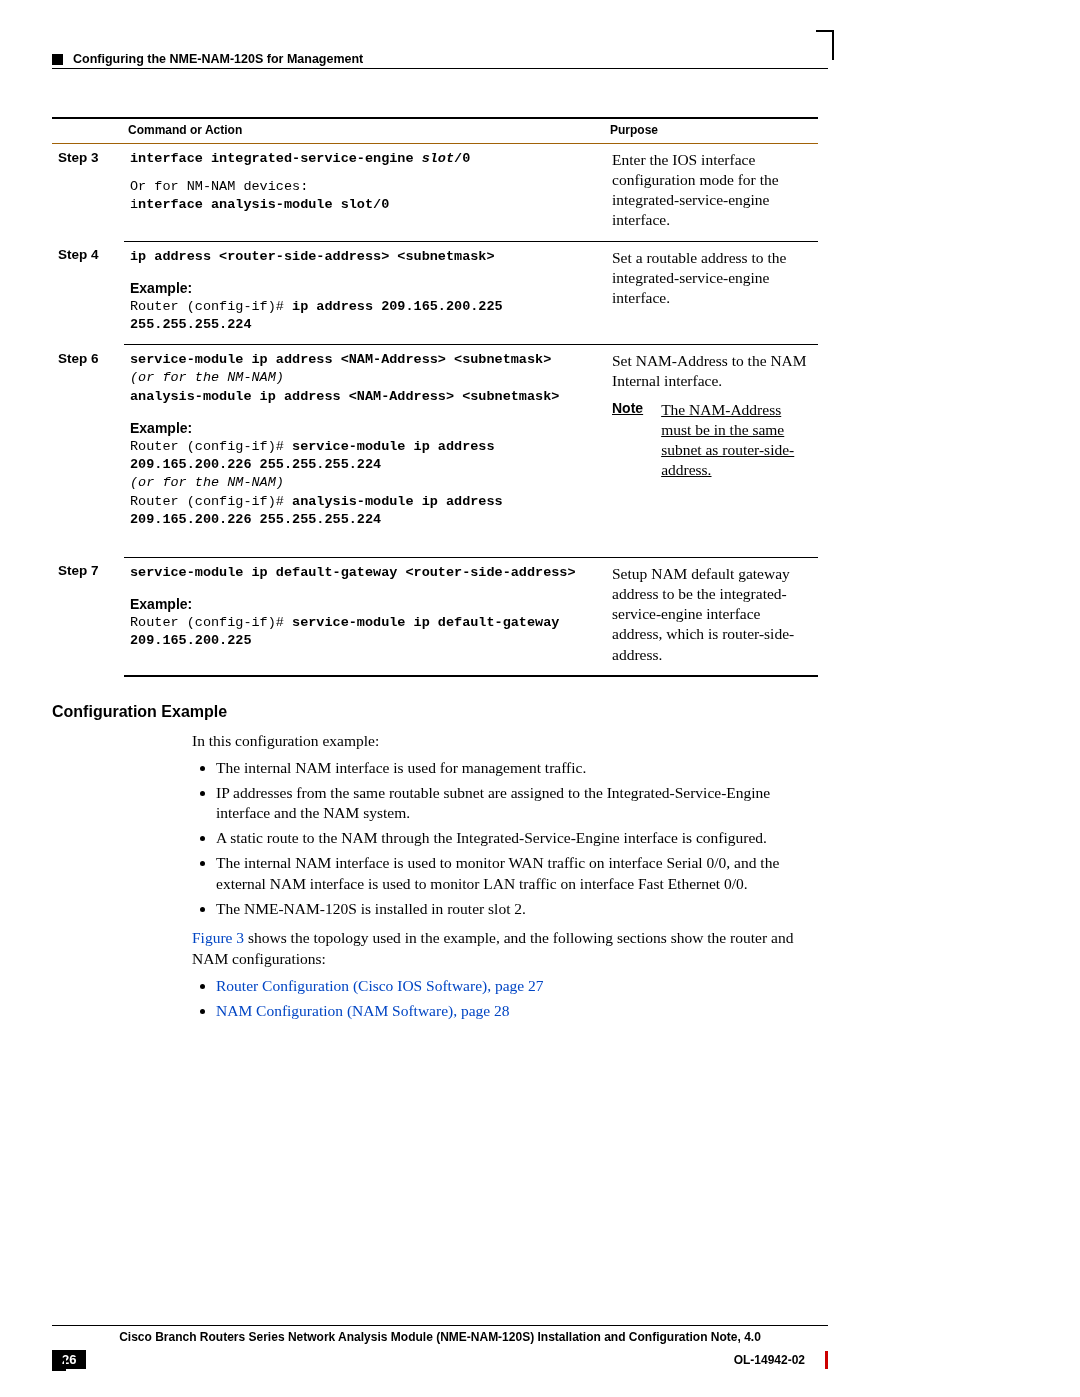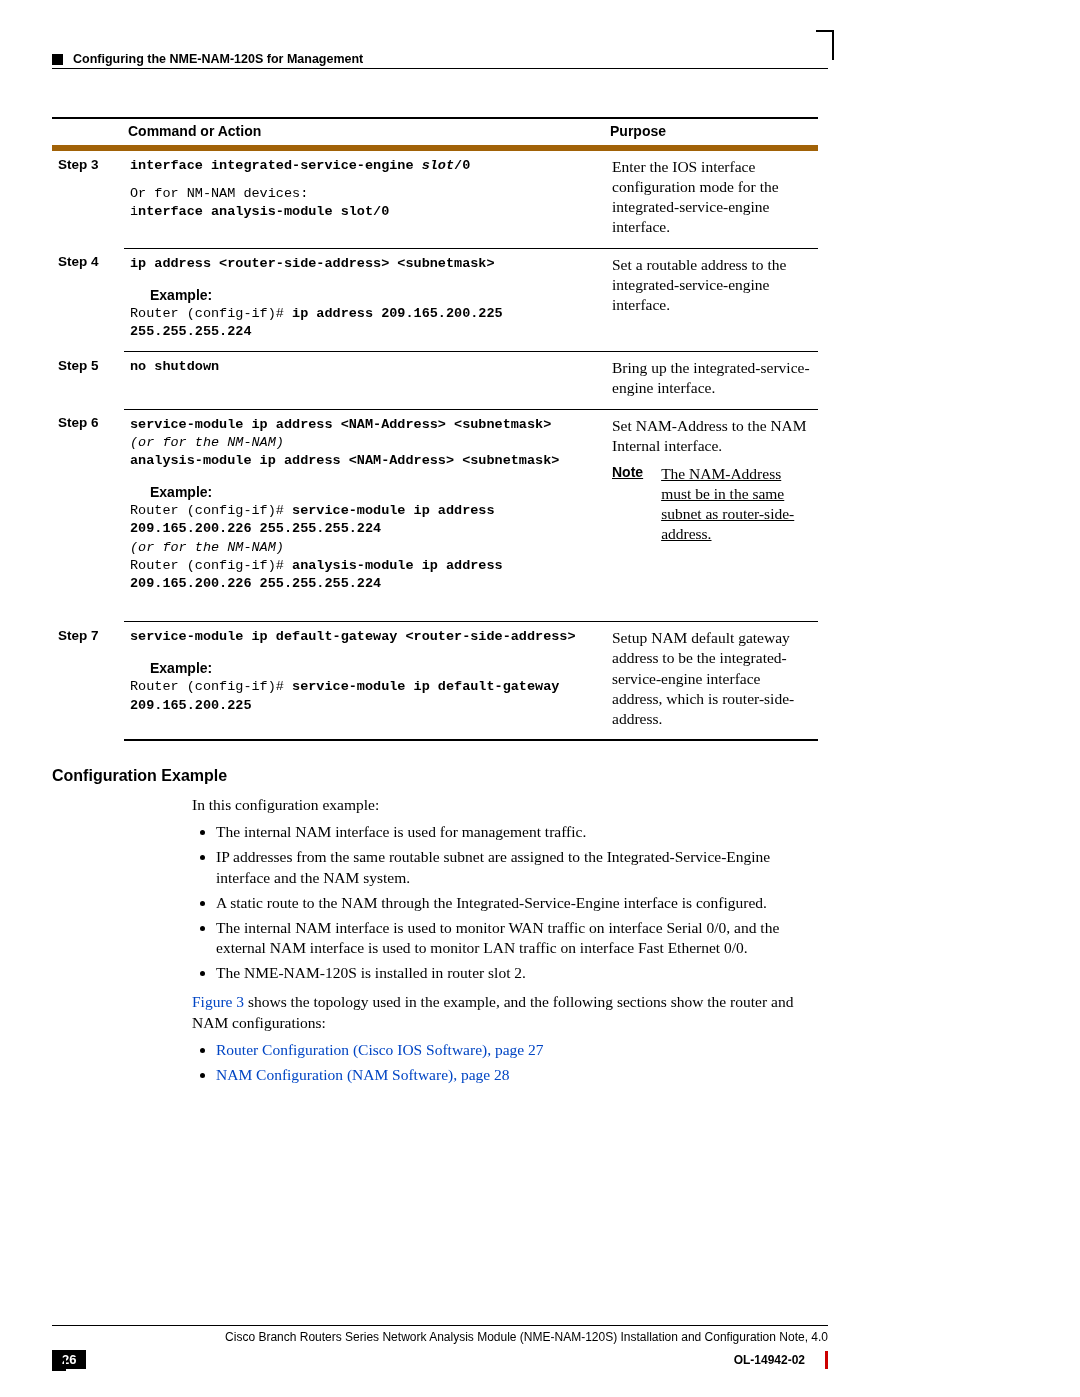--- a/index.html
+++ b/index.html
@@ -55,24 +55,24 @@
   table.steps {
     width: 100%;
     border-collapse: collapse;
     margin-top: 48px;
     font-size: 14.5px;
   }
   table.steps thead th {
     text-align: left;
     font-family: Arial, Helvetica, sans-serif;
     font-weight: bold;
-    font-size: 14px;
+    font-size: 12px;
     padding: 4px 4px 6px 4px;
     border-top: 2px solid #000;
-    border-bottom: 6px solid #a16207;
+    border-bottom: 1px solid #a16207;
   }
   table.steps td {
     vertical-align: top;
     padding: 6px 6px 10px 6px;
     border-bottom: 1px solid #000;
   }
   table.steps tbody tr:last-child td { border-bottom: 2px solid #000; }
   td.step-col {
     border-bottom: none !important;
     width: 60px;
@@ -86,21 +86,20 @@
 
   .mono { font-family: "Courier New", Courier, monospace; font-size: 13.5px; line-height: 1.35; }
   .mono b { font-weight: bold; }
   .mono i { font-style: italic; }
   .subhead {
     font-family: Arial, Helvetica, sans-serif;
     font-weight: bold;
     font-size: 14px;
     margin-top: 14px;
     margin-bottom: 2px;
-    margin-left: 20px;
   }
   .note-row { display:flex; gap:18px; margin-top:8px;text-decoration:underline;}
   .note-label { font-family: Arial, Helvetica, sans-serif; font-weight:bold; font-size:14px; }
   .serif { font-family: "Times New Roman", Times, serif; font-size:15.5px; line-height:1.3; }
 
   h3.section {
     font-family: Arial, Helvetica, sans-serif;
     font-weight: bold;
     font-size: 16px;
     margin: 26px 0 10px 0;
@@ -113,23 +112,23 @@
   ul.bullets { list-style: disc; padding-left: 24px; margin:6px 0 8px 0;}
   ul.bullets li { margin: 4px 0; }
   a.link { color: #0045c4; text-decoration:none; }
 
   .footer {
     position:absolute;
     left:52px; right:52px; bottom:28px;
   }
   .footer-rule { border-top:1px solid #000; margin-bottom:4px;}
   .footer-title {
-    text-align:right;
-    font-family: Arial, Helvetica, sans-serif;
-    font-weight:normal; font-size:12px;
+    text-align:center;
+    font-family: Arial, Helvetica, sans-serif;
+    font-weight:bold; font-size:12px;
   }
   .footer-bottom {
     display:flex; justify-content:space-between; align-items:flex-end;
     margin-top:6px;
   }
   .page-badge {
     background:#000; color:#fff;
     font-family: Arial, Helvetica, sans-serif; font-weight:bold;
     font-size:13px; padding:2px 10px;
   }
@@ -189,27 +188,20 @@
         <tr>
           <td class="step-col">Step 4</td>
           <td class="cmd-col">
             <div class="mono"><b>ip address &lt;router-side-address&gt; &lt;subnetmask&gt;</b></div>
             <div class="subhead">Example:</div>
             <div class="mono"><span>Router (config-if)# </span><b>ip address 209.165.200.225 255.255.255.224</b></div>
           </td>
           <td class="purpose-col serif">Set a routable address to the integrated-service-engine interface.</td>
         </tr>
 
-        <tr>
-          <td class="step-col">Step 5</td>
-          <td class="cmd-col">
-            <div class="mono"><b>no shutdown</b></div>
-          </td>
-          <td class="purpose-col serif">Bring up the integrated-service-engine interface.</td>
-        </tr>
 
         <tr>
           <td class="step-col">Step 6</td>
           <td class="cmd-col">
             <div class="mono"><b>service-module ip address &lt;NAM-Address&gt; &lt;subnetmask&gt;</b></div>
             <div class="mono"><i>(or for the NM-NAM)</i></div>
             <div class="mono"><b>analysis-module ip address &lt;NAM-Address&gt; &lt;subnetmask&gt;</b></div>
             <div class="subhead">Example:</div>
             <div class="mono"><span>Router (config-if)# </span><b>service-module ip address 209.165.200.226 255.255.255.224</b></div>
             <div class="mono"><i>(or for the NM-NAM)</i></div>

